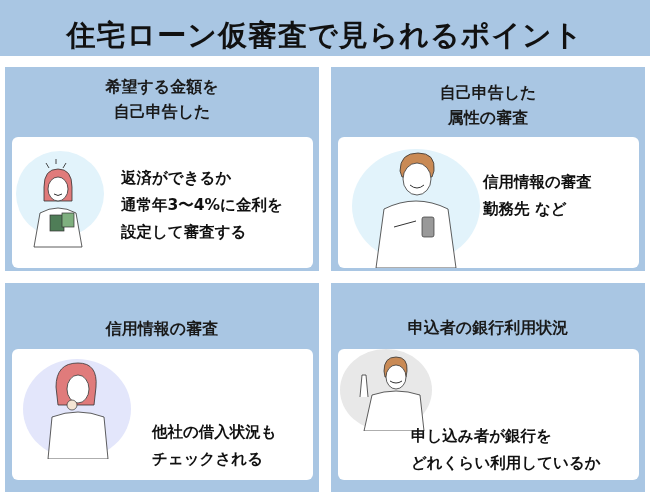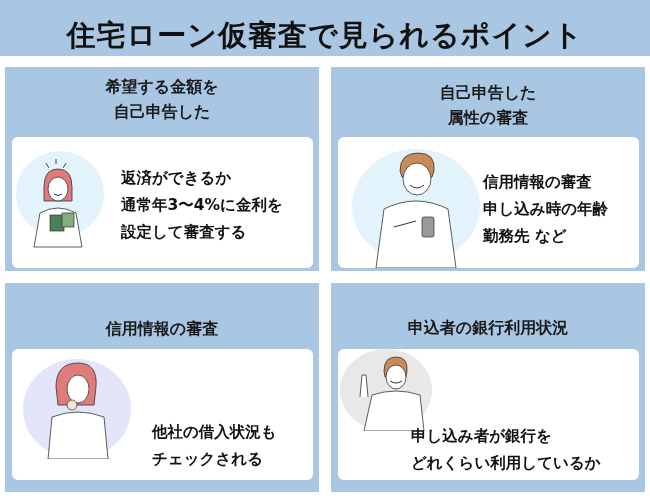--- a/index.html
+++ b/index.html
@@ -65,21 +65,20 @@
     <svg class="person" style="left:28px;top:12px;" width="100" height="119" viewBox="0 0 100 119">
       <path d="M34 22 Q34 4 52 4 Q70 4 68 22 L66 28 L36 28 Z" fill="#c98a55" stroke="#333" stroke-width="0.8"></path>
       <ellipse cx="51" cy="30" rx="14" ry="16" fill="#fff" stroke="#333" stroke-width="0.8"></ellipse>
       <path d="M44 36 Q51 42 58 36" stroke="#333" fill="#fff"></path>
       <path d="M10 119 L18 60 Q50 44 82 60 L90 119 Z" fill="#fff" stroke="#333" stroke-width="0.8"></path>
       <rect x="56" y="68" width="12" height="20" rx="2" fill="#999" stroke="#333" stroke-width="0.7"></rect>
       <path d="M28 78 L50 72" stroke="#333" stroke-width="1"></path>
     </svg>
     <div class="btext" style="left:145px;top:32px;">
       <div>信用情報の審査</div>
-      <div>申し込み時の年齢</div>
       <div>勤務先 など</div>
     </div>
   </div>
 </div>
 
 <div class="panel" style="left:5px;top:283px;width:314px;height:209px;">
   <div class="ptitle" style="top:33px;">
     <div>信用情報の審査</div>
   </div>
   <div class="inner" style="left:7px;top:66px;width:301px;height:131px;">

